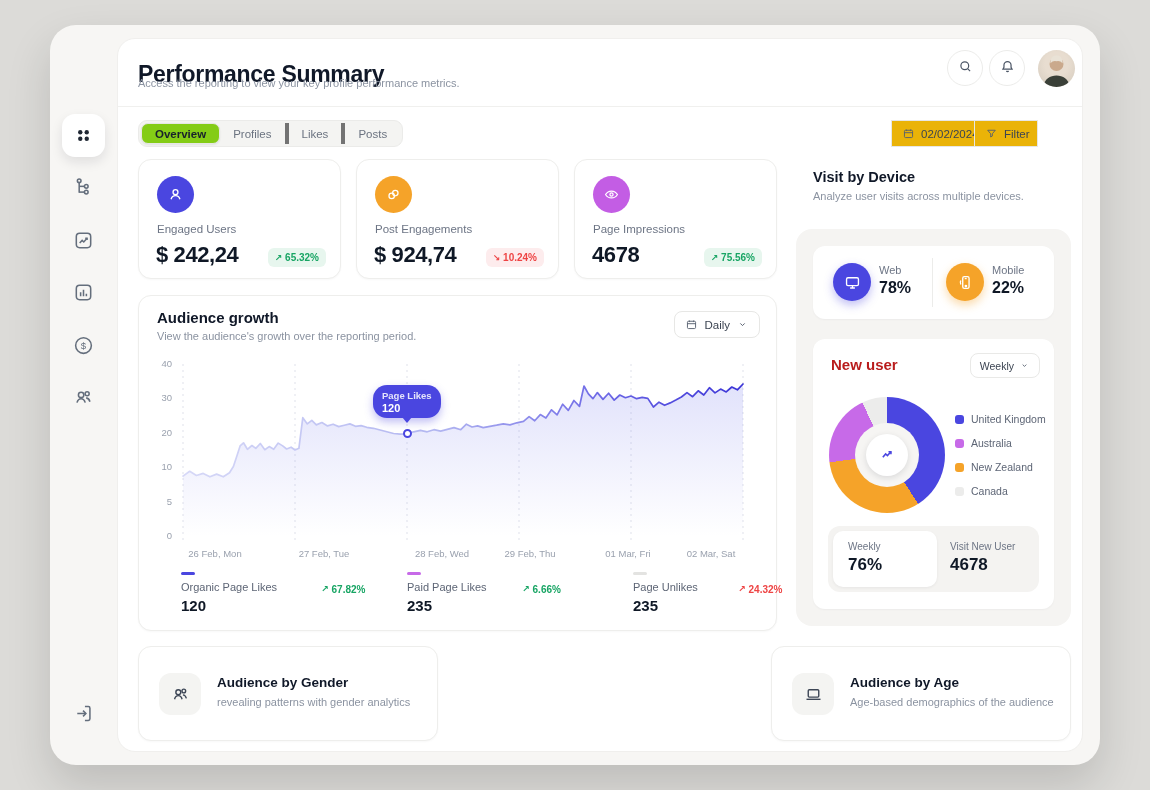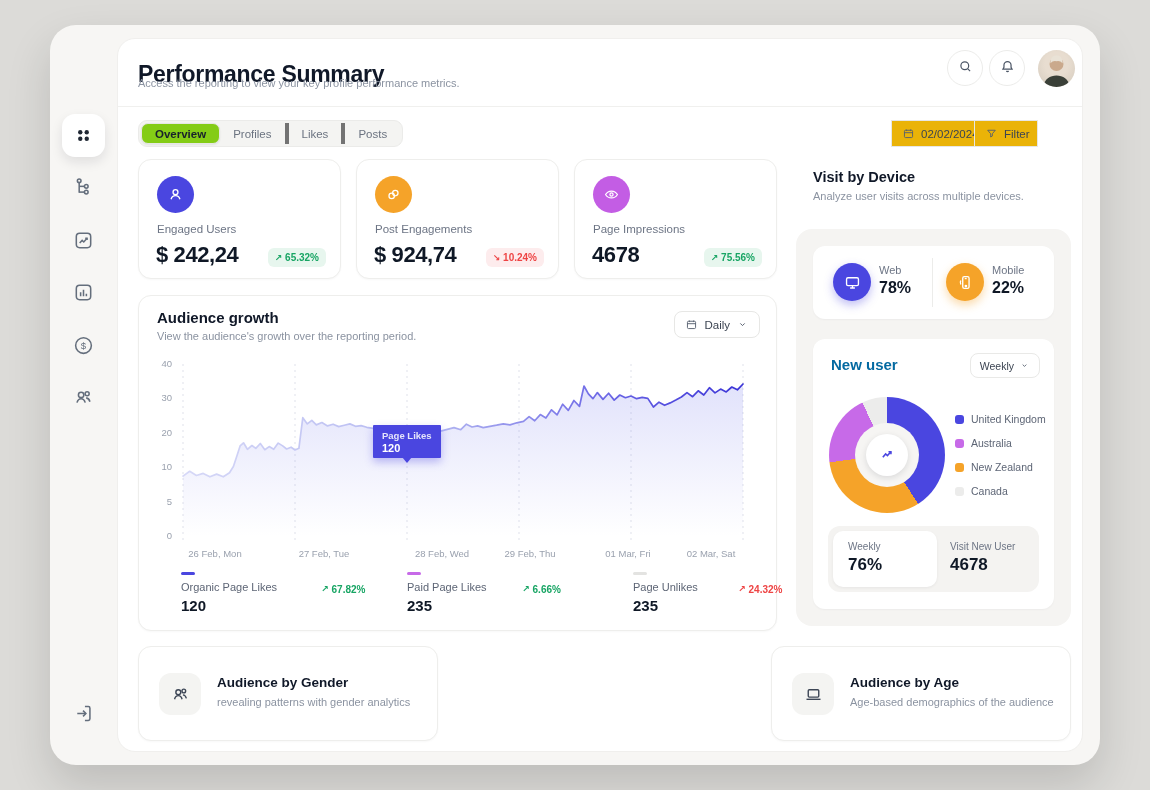--- a/index.html
+++ b/index.html
@@ -40,21 +40,21 @@
   .down{background:#fdeced;color:#ee4444;}
   .arr{font-family:"DejaVu Sans",sans-serif;font-size:9px;}
   
   .gcard{position:absolute;left:20px;top:256px;width:639px;height:336px;background:#fff;border:1px solid #eeeeec;border-radius:13px;box-shadow:0 1px 2px rgba(16,24,40,.03);}
   .gtitle{position:absolute;left:18px;top:13px;font-size:15px;font-weight:700;color:#101828;}
   .gsub{position:absolute;left:18px;top:34px;font-size:11px;color:#8b93a1;}
   .gdd{position:absolute;right:16px;top:15px;height:27px;background:#fff;border:1px solid #e7e7e5;border-radius:8px;display:flex;align-items:center;gap:6px;padding:0 10px;font-size:11.5px;color:#3c4452;cursor:pointer;}
   .gdd svg{width:13px;height:13px;color:#555f6e;}
   #growth-svg{position:absolute;left:14px;top:60px;}
   .gmarker{position:absolute;width:9px;height:9px;border-radius:50%;background:#fff;border:2.5px solid #4a46e0;z-index:3;}
-  .gtooltip{position:absolute;width:68px;height:33px;background:#4a46e0;border-radius:1px;z-index:3;padding:5px 0 0 9px;box-shadow:0 4px 8px rgba(74,70,224,.35);margin-top:40px;}
+  .gtooltip{position:absolute;width:68px;height:33px;background:#4a46e0;border-radius:14px;z-index:3;padding:5px 0 0 9px;box-shadow:0 4px 8px rgba(74,70,224,.35);}
   .gtooltip:after{content:"";position:absolute;left:29px;bottom:-5px;border-left:5px solid transparent;border-right:5px solid transparent;border-top:6px solid #4a46e0;}
   .tt1{font-size:9.5px;font-weight:600;color:#e4e4fb;}
   .tt2{font-size:11px;font-weight:700;color:#fff;margin-top:1px;}
   .fgroup{position:absolute;top:276px;width:210px;}
   .fg1{left:42px;}.fg2{left:268px;}.fg3{left:494px;}
   .fdash{width:14px;height:3px;border-radius:2px;margin-bottom:6px;}
   .flabel{font-size:11px;color:#5d6575;}
   .fvalue{font-size:15px;font-weight:800;color:#0f1826;margin-top:4px;}
   .fpct{position:absolute;top:12px;font-size:10px;font-weight:700;display:flex;gap:3px;}
   .fg1 .fpct{left:140px;}.fg2 .fpct{left:115px;}.fg3 .fpct{left:105px;}
@@ -66,21 +66,21 @@
   .panel{position:absolute;left:678px;top:190px;width:275px;height:397px;background:#f5f4f2;border-radius:16px;}
   .dcard{position:absolute;left:17px;top:17px;width:241px;height:73px;background:#fff;border-radius:12px;box-shadow:0 1px 2px rgba(16,24,40,.04);}
   .devcirc{position:absolute;top:17px;width:38px;height:38px;border-radius:50%;display:flex;align-items:center;justify-content:center;color:#fff;}
   .devcirc svg{width:19px;height:19px;}
   .dev-web{left:20px;background:#4a46e0;box-shadow:0 4px 10px rgba(74,70,224,.35);}
   .dev-mob{left:133px;background:#f5a329;box-shadow:0 4px 10px rgba(245,163,41,.4);}
   .devlab{position:absolute;top:18px;font-size:11px;color:#6d7585;}
   .devval{position:absolute;top:33px;font-size:16px;font-weight:800;color:#0f1826;}
   .devdiv{position:absolute;left:119px;top:12px;width:1px;height:49px;background:#ececea;}
   .ncard{position:absolute;left:17px;top:110px;width:241px;height:270px;background:#fff;border-radius:12px;box-shadow:0 1px 2px rgba(16,24,40,.04);}
-  .ntitle{position:absolute;left:18px;top:17px;font-size:15px;font-weight:700;color:#0369a1;}
+  .ntitle{position:absolute;left:18px;top:17px;font-size:15px;font-weight:700;color:#b91c1c;}
   .ndd{position:absolute;right:14px;top:14px;height:25px;border:1px solid #e9e9e7;border-radius:8px;display:flex;align-items:center;gap:5px;padding:0 9px;font-size:10.5px;color:#3c4452;cursor:pointer;background:#fff;}
   .ndd svg{width:11px;height:11px;color:#555f6e;}
   .donut{position:absolute;left:16px;top:58px;width:116px;height:116px;border-radius:50%;}
   .dhole{position:absolute;left:26px;top:26px;width:64px;height:64px;border-radius:50%;background:#f6f5f3;display:flex;align-items:center;justify-content:center;}
   .dicon{width:42px;height:42px;border-radius:50%;background:#fff;box-shadow:0 2px 6px rgba(16,24,40,.12);display:flex;align-items:center;justify-content:center;color:#4a46e0;}
   .dicon svg{width:20px;height:20px;}
   .lgd{position:absolute;left:142px;width:96px;height:14px;display:flex;align-items:center;gap:7px;}
   .lsq{width:9px;height:9px;border-radius:3px;flex:none;}
   .ltx{font-size:10.5px;color:#5d6575;white-space:nowrap;}
   .nstrip{position:absolute;left:15px;top:187px;width:211px;height:66px;background:#f4f3f1;border-radius:12px;}

